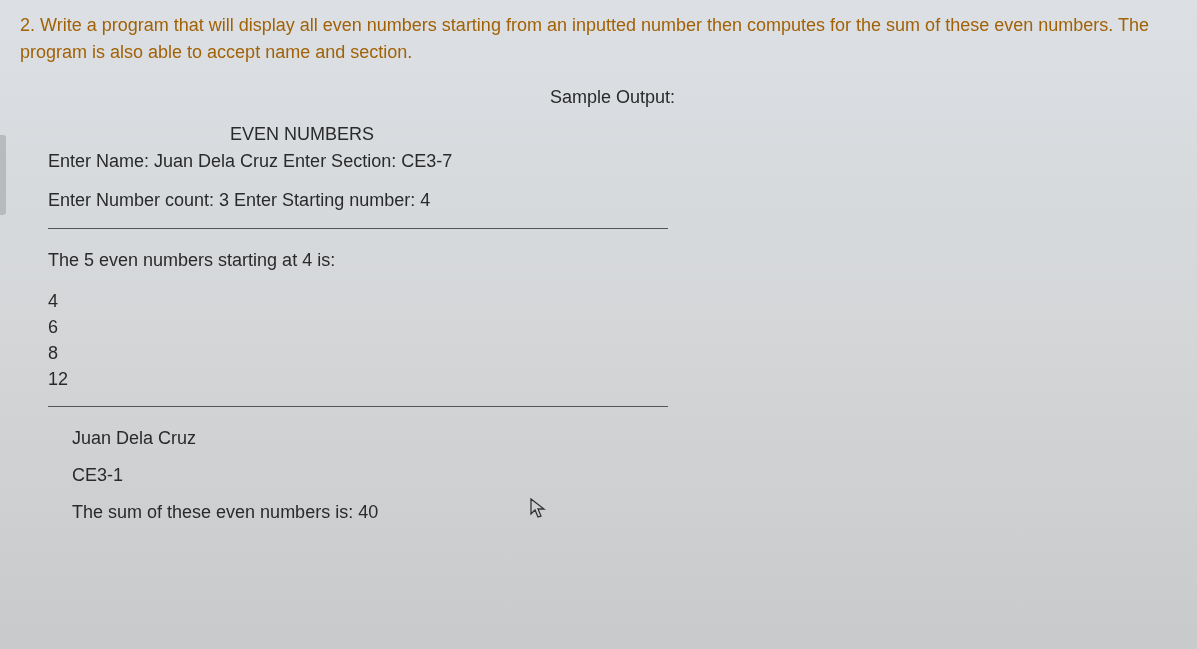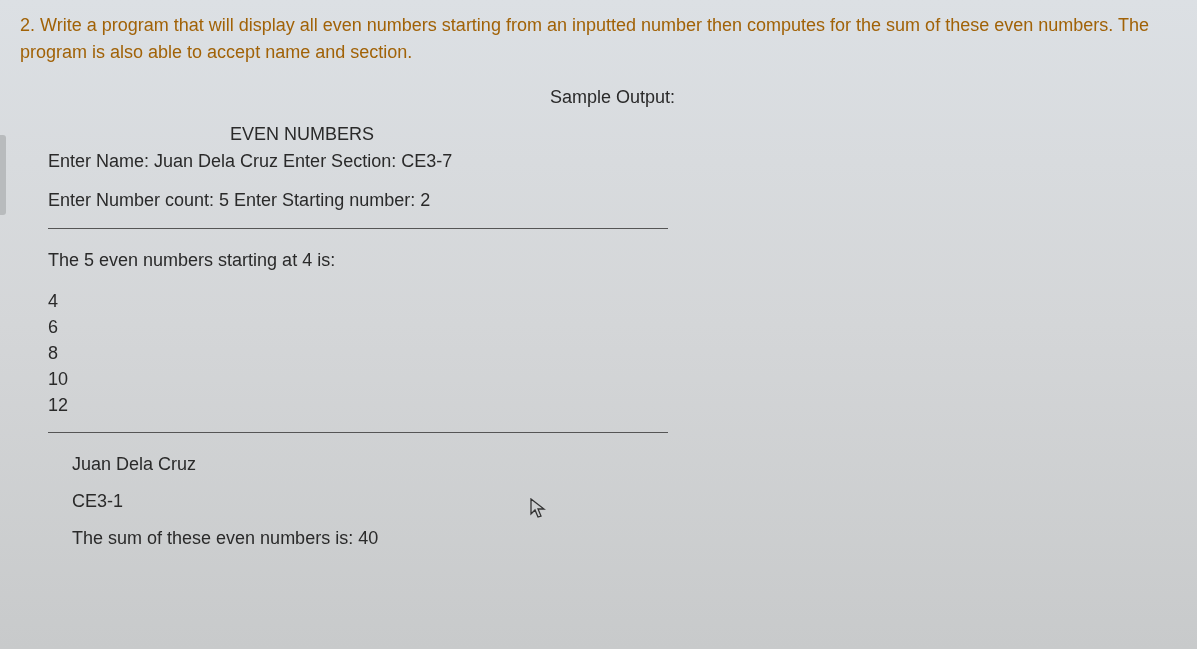--- a/index.html
+++ b/index.html
@@ -85,31 +85,30 @@
 <div class="question-text">
   <span>2.</span>
   <span>Write a program that will display all even numbers starting from an inputted number then computes for the sum of these even numbers. The program is also able to accept name and section.</span>
 </div>
 
 <div class="indented sample-output-label">Sample Output:</div>
 
 <div class="title-center">EVEN NUMBERS</div>
 
 <div class="indented prompt-line">Enter Name: Juan Dela Cruz Enter Section: CE3-7</div>
-<div class="indented prompt-line">Enter Number count: 5 Enter Starting number: 2</div>
+<div class="indented prompt-line">Enter Number count: 3 Enter Starting number: 4</div>
 
 <hr class="hr-line">
 
 <div class="indented result-label">The 5 even numbers starting at 4 is:</div>
 
 <div class="indented number-list">
   <span class="number-item">4</span>
   <span class="number-item">6</span>
   <span class="number-item">8</span>
-  <span class="number-item">10</span>
   <span class="number-item">12</span>
 </div>
 
 <hr class="hr-line">
 
 <div class="indented footer-block">
   <div class="footer-line">Juan Dela Cruz</div>
   <div class="footer-line">CE3-1</div>
   <div class="footer-line">The sum of these even numbers is: 40</div>
 </div>

